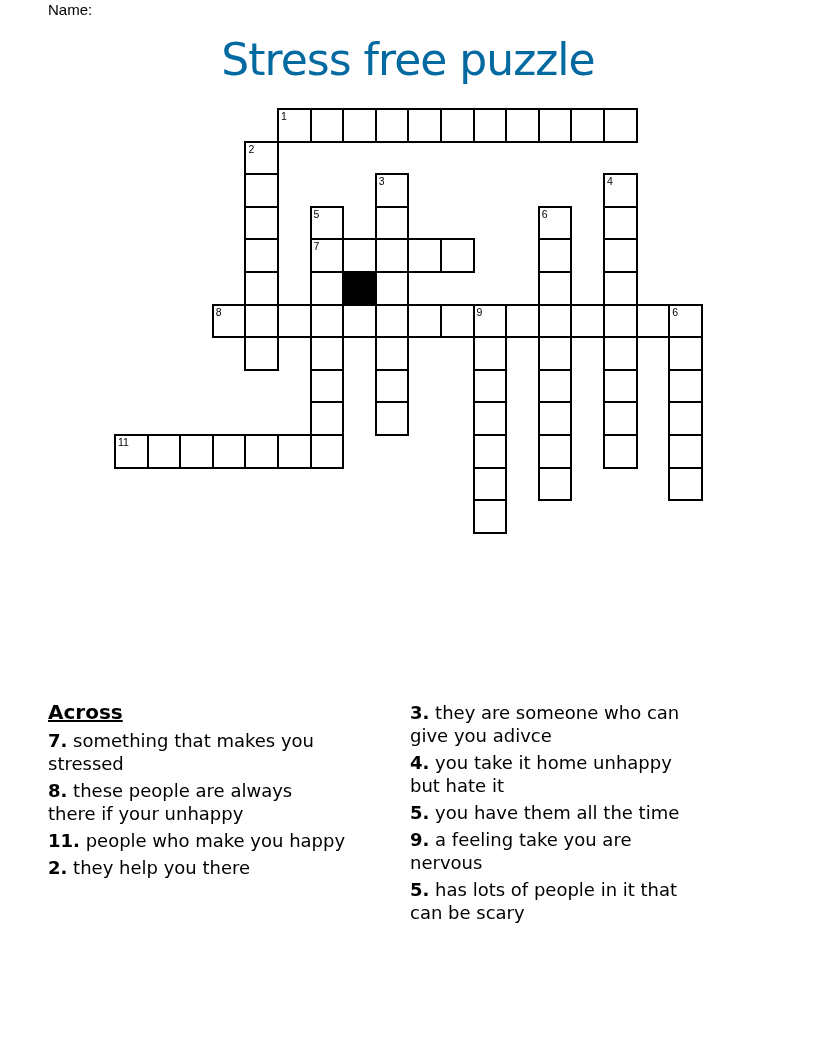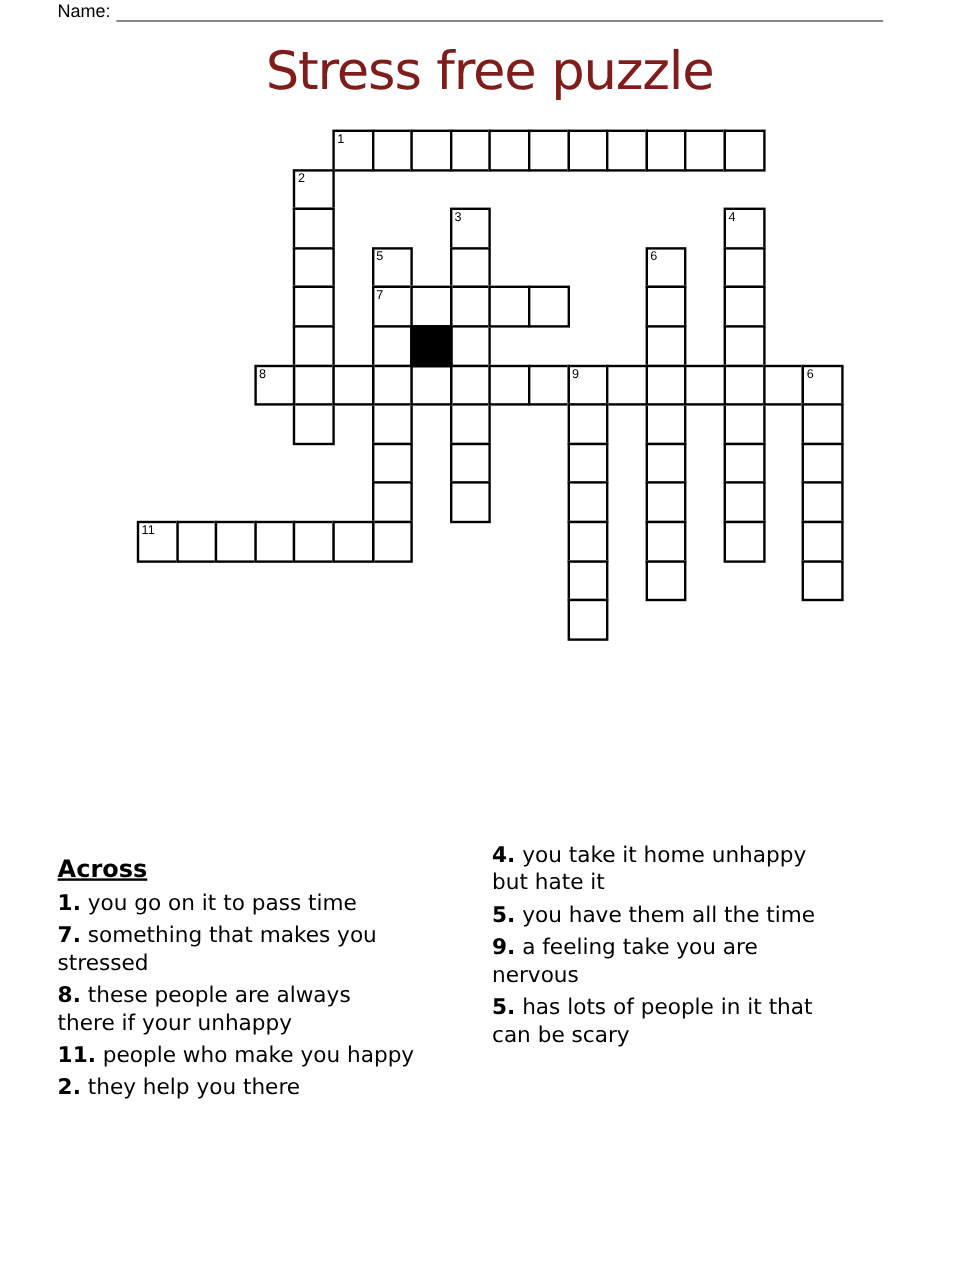--- a/index.html
+++ b/index.html
@@ -1,41 +1,41 @@
 <!DOCTYPE html>
 <html><head>
 <meta charset="utf-8">
 <style>
   html,body{margin:0;padding:0;background:#fff;}
   .page{position:relative;width:816px;height:1056px;background:#fff;overflow:hidden;
         font-family:"DejaVu Sans",sans-serif;color:#000;}
 
   
-  .name-row{position:absolute;top:2px;left:48px;width:688px;display:flex;align-items:flex-start;}
+  .name-row{position:absolute;top:2px;left:48px;width:688px;display:flex;align-items:flex-start;flex-direction:column;}
   .name-label{font:15px/16px "Liberation Sans",sans-serif;color:#000;white-space:nowrap;}
   .name-line{flex:1;height:15px;margin-left:5px;border-bottom:1.6px solid #3a3a3a;}
 
   
   .title{position:absolute;top:32px;left:0;right:0;margin:0;text-align:center;
-         font:400 44px/56px "DejaVu Sans",sans-serif;letter-spacing:-1px;color:#7f1d1d;}
+         font:400 44px/56px "DejaVu Sans",sans-serif;letter-spacing:-1px;color:#0369a1;}
 
   
   .grid{position:absolute;left:114px;top:108px;width:590px;height:427px;}
   .cell{position:absolute;width:34.6px;height:34.6px;box-sizing:border-box;
         border:2px solid #000;background:#fff;}
   .cell.black{background:#000;}
   .cnum{position:absolute;top:0px;left:2px;
         font:10.5px/12px "Liberation Sans",sans-serif;color:#000;}
 
   
   .clues{position:absolute;top:701px;left:48px;right:42px;display:flex;}
   .clue-col1{width:362px;flex:0 0 362px;}
   .clue-col2{flex:1;}
   .clue-heading{font:700 20px/23px "DejaVu Sans",sans-serif;text-decoration:underline;
-                margin:12px 0 5px 0;}
+                margin:0 0 5px 0;}
   .clue{font:18px/23px "DejaVu Sans",sans-serif;margin:0 0 4px 0;}
   .clue .cnumb{font-weight:700;}
   .clue .ctext{white-space:pre-line;}
 </style>
 </head>
 <body>
 
 <div class="page">
 
   <div class="name-row">
@@ -149,29 +149,30 @@
       <div class="cell" style="left: 65.2px; top: 326px;"></div>
       <div class="cell" style="left: 97.8px; top: 326px;"></div>
       <div class="cell" style="left: 130.4px; top: 326px;"></div>
       <div class="cell" style="left: 163px; top: 326px;"></div>
       <div class="cell black" style="left: 228.2px; top: 163px;"></div>
     </div>
 
   <div class="clues">
     <div class="clue-col1" id="clue-col-1">
         <div class="clue-heading">Across</div>
-        <div class="clue"><span class="cnumb">1.</span> <span class="ctext">you go on it to pass time</span></div>
         <div class="clue"><span class="cnumb">7.</span> <span class="ctext">something that makes you
 stressed</span></div>
         <div class="clue"><span class="cnumb">8.</span> <span class="ctext">these people are always
 there if your unhappy</span></div>
         <div class="clue"><span class="cnumb">11.</span> <span class="ctext">people who make you happy</span></div>
         <div class="clue"><span class="cnumb">2.</span> <span class="ctext">they help you there</span></div>
       </div>
     <div class="clue-col2" id="clue-col-2">
+        <div class="clue"><span class="cnumb">3.</span> <span class="ctext">they are someone who can
+give you adivce</span></div>
         <div class="clue"><span class="cnumb">4.</span> <span class="ctext">you take it home unhappy
 but hate it</span></div>
         <div class="clue"><span class="cnumb">5.</span> <span class="ctext">you have them all the time</span></div>
         <div class="clue"><span class="cnumb">9.</span> <span class="ctext">a feeling take you are
 nervous</span></div>
         <div class="clue"><span class="cnumb">5.</span> <span class="ctext">has lots of people in it that
 can be scary</span></div>
       </div>
   </div>
 

